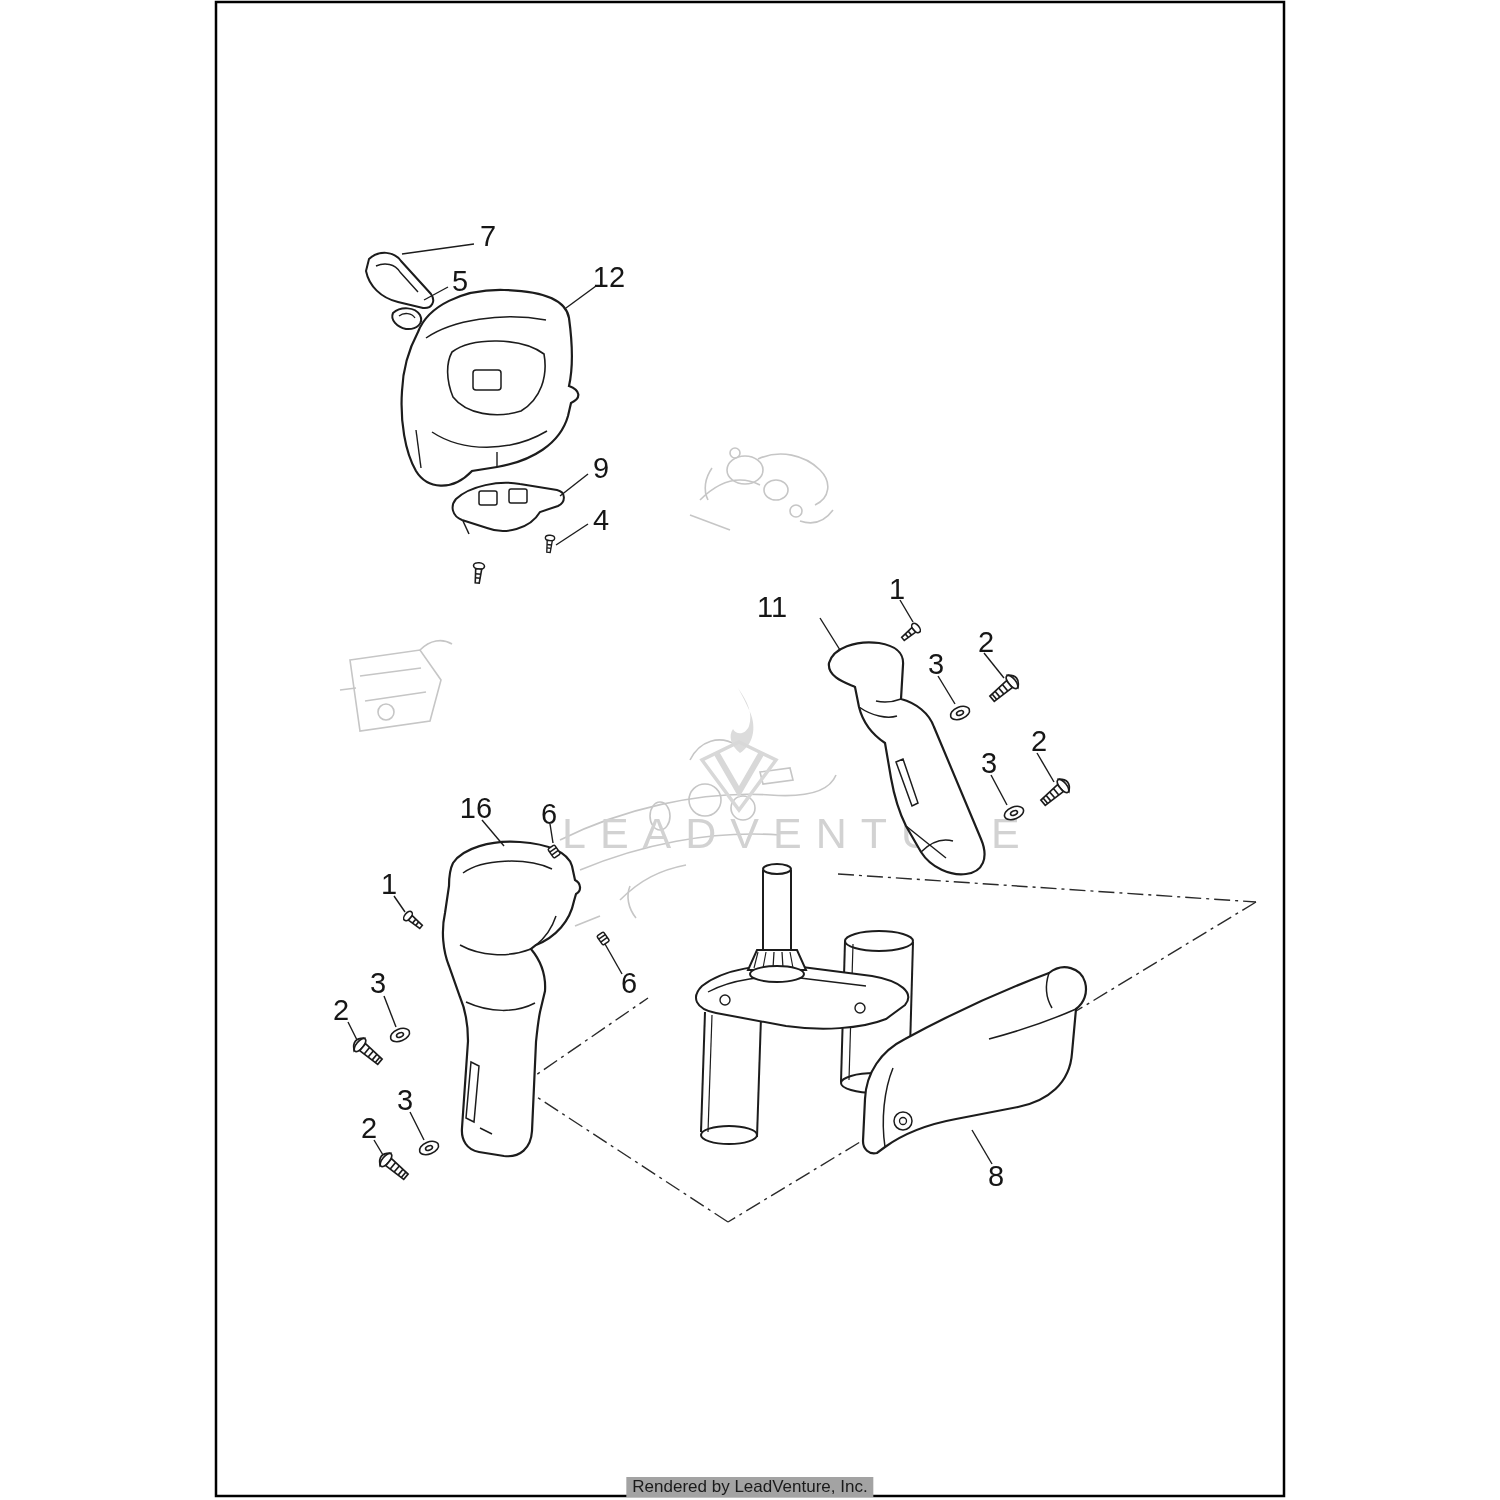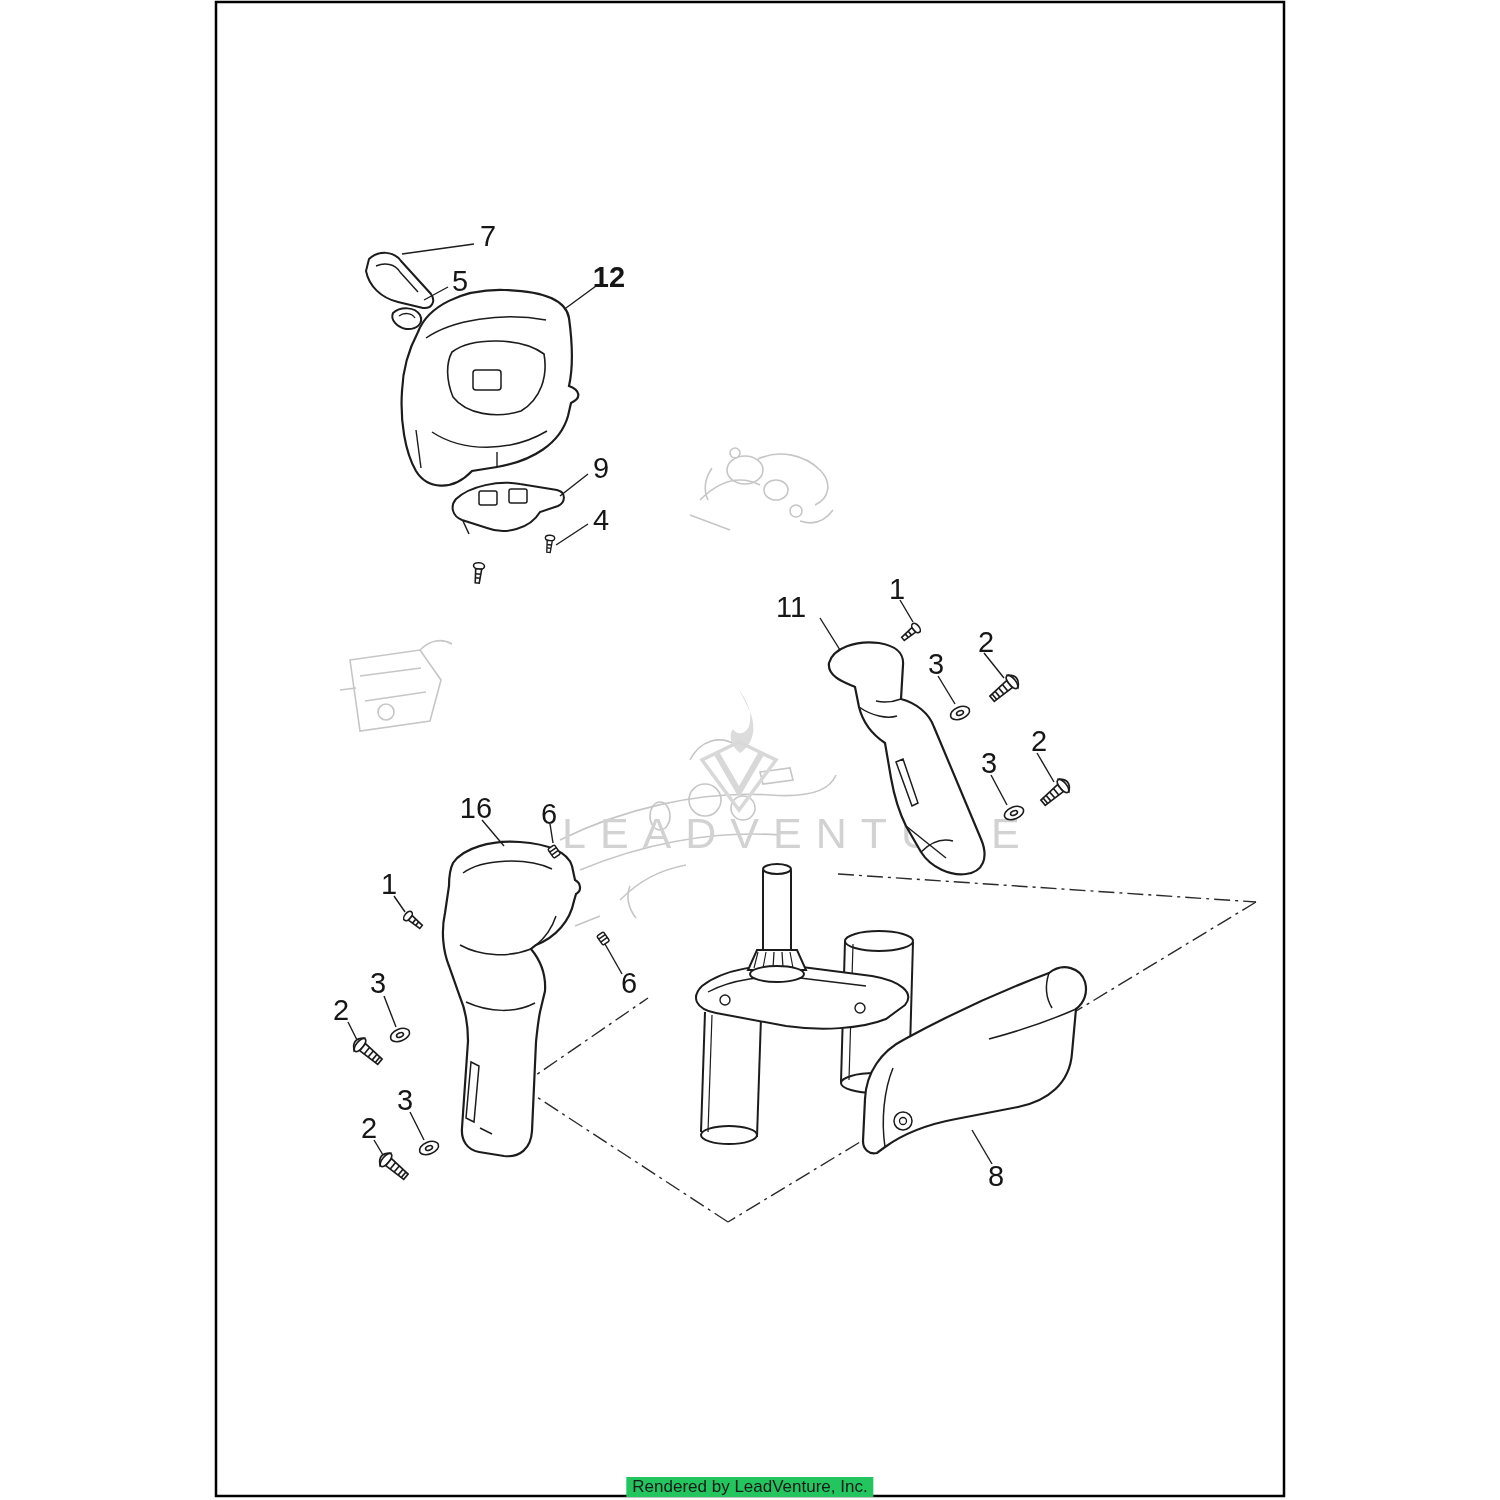--- a/index.html
+++ b/index.html
@@ -2,21 +2,21 @@
 <html><head>
 <meta charset="utf-8">
 <style>
   html,body{margin:0;padding:0;background:#ffffff;}
   #canvas{position:relative;width:1500px;height:1500px;background:#ffffff;overflow:hidden;
           font-family:"Liberation Sans",sans-serif;}
   #diagram-svg{position:absolute;left:0;top:0;width:1500px;height:1500px;}
   .callout{position:absolute;transform:translate(-50%,-50%);font-size:29px;color:#161616;
            font-family:"Liberation Sans",sans-serif;letter-spacing:0;line-height:1;user-select:none;}
   .footer{position:absolute;left:50%;bottom:3px;transform:translateX(-50%);
-          font-size:17px;color:#1a1a1a;white-space:nowrap;background:#22c55e;padding:0 6px;}
+          font-size:17px;color:#1a1a1a;white-space:nowrap;background:#a3a3a3;padding:0 6px;}
 </style>
 </head>
 <body>
 
 <div id="canvas">
 
   <svg id="diagram-svg" viewBox="0 0 1500 1500" xmlns="http://www.w3.org/2000/svg">
 
     <defs>
 
@@ -222,24 +222,24 @@
       <path d="M384,996 L396,1027"></path>
       <path d="M348,1022 L357,1040"></path>
       <path d="M410,1112 L424,1140"></path>
       <path d="M374,1140 L383,1155"></path>
       <path d="M992,1164 L972,1130"></path>
     </g>
   </svg>
 
   <span class="callout" style="left:488px;top:236px;">7</span>
   <span class="callout" style="left:460px;top:281px;">5</span>
-  <span class="callout" style="left:609px;top:277px;font-weight:bold;">12</span>
+  <span class="callout" style="left:609px;top:277px;">12</span>
   <span class="callout" style="left:601px;top:468px;">9</span>
   <span class="callout" style="left:601px;top:520px;">4</span>
-  <span class="callout" style="left:791px;top:607px;">11</span>
+  <span class="callout" style="left:772px;top:607px;">11</span>
   <span class="callout" style="left:897px;top:589px;">1</span>
   <span class="callout" style="left:936px;top:664px;">3</span>
   <span class="callout" style="left:986px;top:642px;">2</span>
   <span class="callout" style="left:989px;top:763px;">3</span>
   <span class="callout" style="left:1039px;top:741px;">2</span>
   <span class="callout" style="left:476px;top:808px;">16</span>
   <span class="callout" style="left:549px;top:814px;">6</span>
   <span class="callout" style="left:389px;top:884px;">1</span>
   <span class="callout" style="left:629px;top:983px;">6</span>
   <span class="callout" style="left:378px;top:983px;">3</span>

